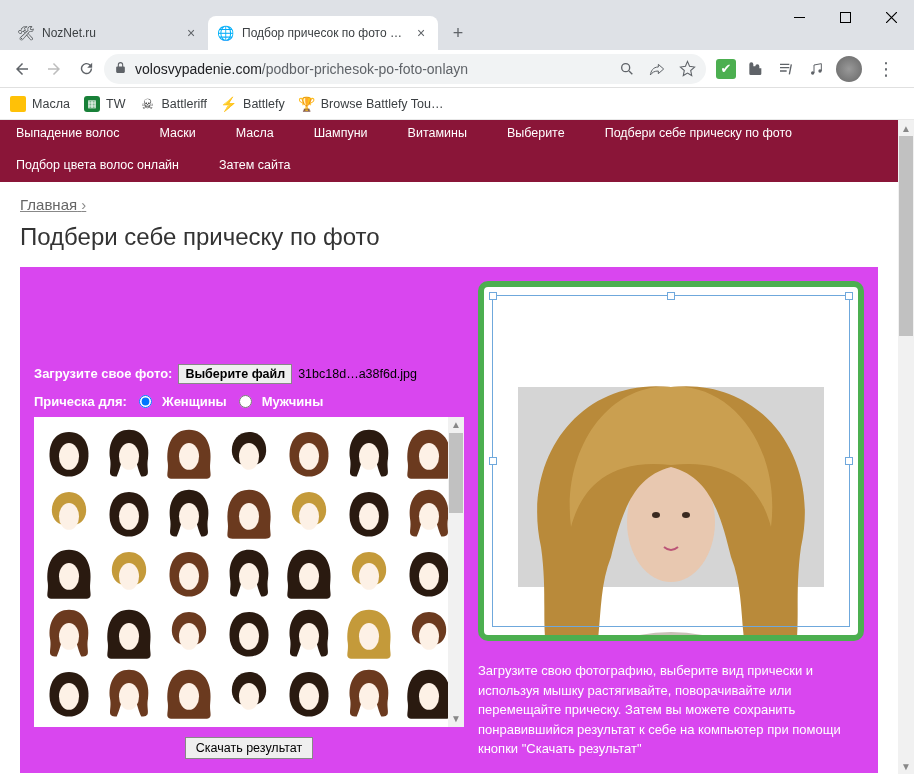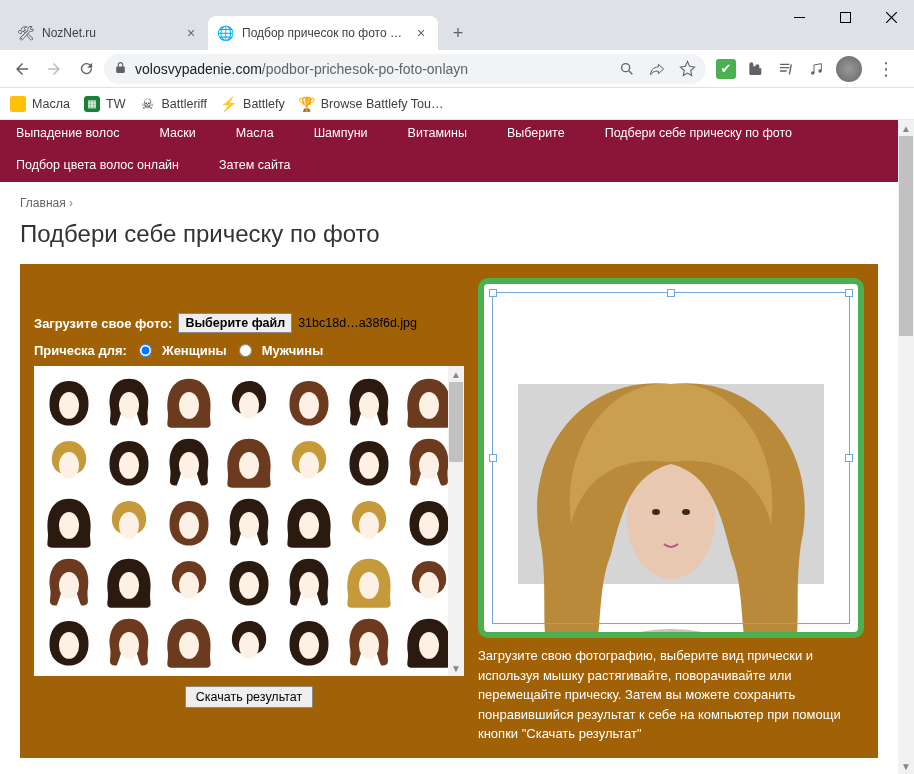--- a/index.html
+++ b/index.html
@@ -134,35 +134,35 @@
   font-size:12.5px;
   display:flex;
   flex-wrap:wrap;
   gap: 18px 40px;
 }
 .site-nav .nav-link { color:#fff; white-space:nowrap; cursor:pointer; }
 .content-wrap {
   padding: 14px 20px;
   width: calc(100% - 16px);
 }
-.breadcrumb { font-size:12px;color:#888; }
+.breadcrumb { font-size:15px;color:#888;text-decoration:underline; }
 .breadcrumb .crumb-link{color:#666;cursor:pointer;}
 .page-heading {
   font-size:24px;
   font-weight:400;
   color:#333;
   margin:10px 0 16px 0;
 }
 
 .red-panel {
-  background:#a16207;
+  background:#d946ef;
   padding:14px;
   display:flex;
   gap:14px;
-  align-items:center;
+  align-items:flex-end;
 }
 .left-col { flex:0 0 430px; }
 .upload-row{
   font-size:13px;color:#fff;font-weight:600;
   display:flex;align-items:center;gap:6px;margin-bottom:10px;
 }
 .file-btn {
   background:#efefef;border:1px solid #888;padding:2px 6px;font-size:12.5px;color:#000;cursor:pointer;font-weight:700;
 }
 .filename { font-size:12.5px;color:#000;font-weight:400;}
@@ -211,21 +211,21 @@
   position:absolute; left:50%; top:60px; transform:translateX(-50%);
 }
 .selection-border{
   position:absolute; left:8px; right:8px; top:8px; bottom:8px;
   border:1px solid #6fa8dc;
 }
 .sel-handle{
   position:absolute;width:8px;height:8px;background:#fff;border:1px solid #6fa8dc;cursor:pointer;
 }
 .instructions{
-  color:#fff;font-size:13px;line-height:1.5;margin-top:8px;
+  color:#fff;font-size:13px;line-height:1.5;margin-top:20px;
 }
 </style>
 </head>
 <body>
 
 <div class="titlebar">
   <div class="tabs">
     <div class="tab">
       <span class="tab-icon">🛠</span>
       <span class="tab-title">NozNet.ru</span>

